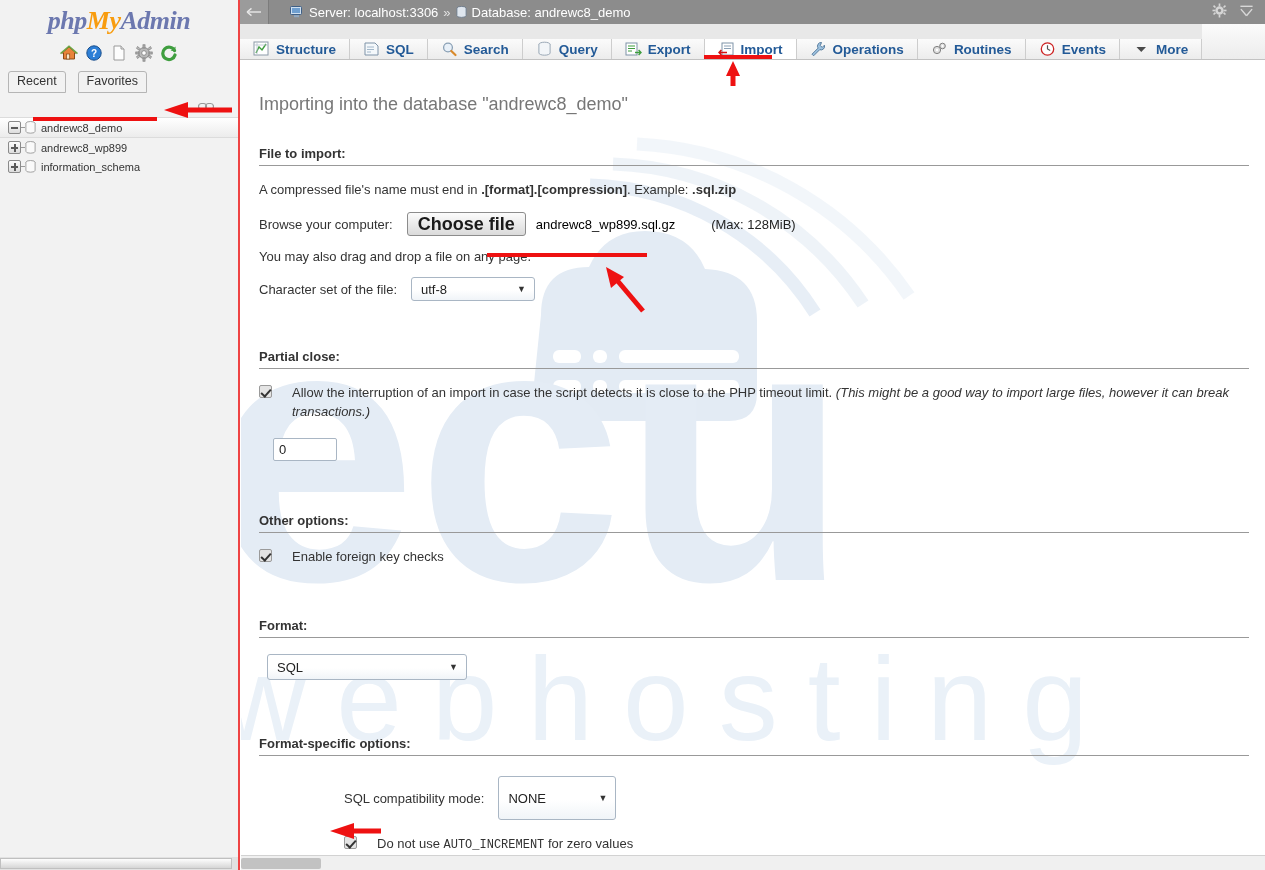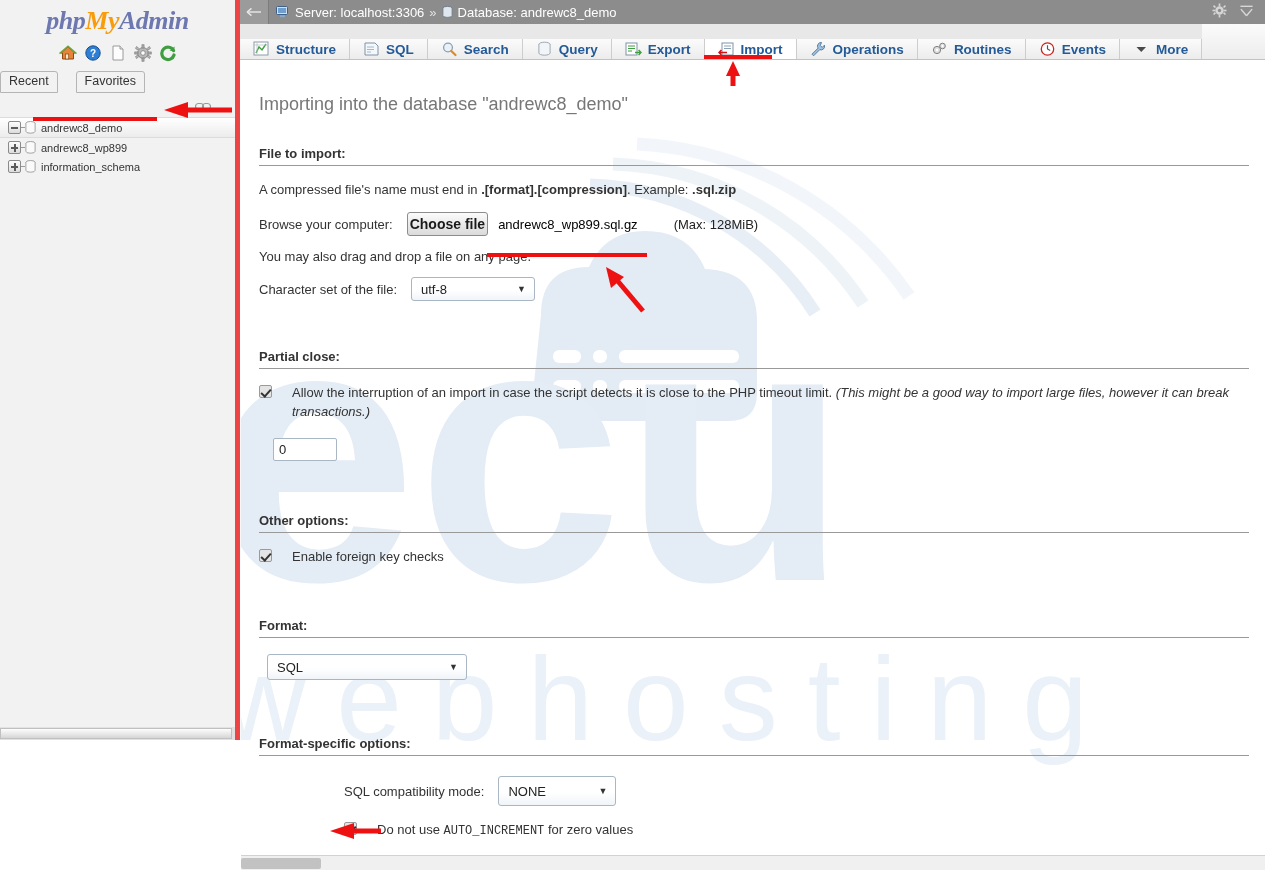--- a/index.html
+++ b/index.html
@@ -9,23 +9,23 @@
     overflow: hidden;
     font-family: "Liberation Sans", sans-serif;
     font-size: 13px;
     background: #fff;
   }
   #app { position: relative; width: 1265px; height: 870px; }
 
   
   #sidebar {
     position: absolute; left: 0; top: 0;
-    width: 240px; height: 740px;
+    width: 240px; height: 870px;
     background: #f2f2f2;
-    border-right: 5px solid #ef4444;
+    border-right: 2px solid #ef4444;
     overflow: hidden;
   }
   #logo {
     text-align: center;
     padding-top: 6px;
     font-family: "Liberation Serif", serif;
     font-style: italic;
     font-weight: bold;
     font-size: 26px;
     letter-spacing: -0.5px;
@@ -40,22 +40,23 @@
     justify-content: center;
     gap: 7px;
     margin-top: 6px;
     height: 22px;
     align-items: center;
   }
   #navicons .ico { width: 18px; height: 18px; display: block; cursor: pointer; }
 
   #quicktabs {
     display: flex;
-    gap: 18px;
+    gap: 12px;
     margin-top: 7px;
+    padding-left: 8px;
   }
   .qtab {
     border: 1px solid #b5b5b5;
     border-radius: 3px 3px 0 0;
     background: #f2f2f2;
     padding: 2px 8px 3px 8px;
     font-size: 12.5px;
     color: #333;
     cursor: pointer;
     line-height: 15px;
@@ -127,21 +128,21 @@
   #backbtn {
     width: 29px; height: 24px;
     background: #9b9b9b;
     border-right: 1px solid #7c7c7c;
     display: flex; align-items: center; justify-content: center;
     cursor: pointer;
   }
   #crumb {
     display: flex; align-items: center;
     gap: 5px;
-    padding-left: 7px;
+    padding-left: 21px;
     font-size: 13px;
     white-space: nowrap;
   }
   #crumb .sep { color: #e2e2e2; }
   #topright {
     margin-left: auto;
     display: flex; align-items: center; gap: 12px;
     padding-right: 11px;
   }
   #topright .ico { cursor: pointer; }
@@ -224,22 +225,22 @@
   .note b { font-weight: bold; }
 
   .row { display: flex; align-items: center; margin-top: 13px; }
   .lbl { color: #333; }
 
   .filebtn {
     margin-left: 14px;
     border: 1px solid #8c8c8c;
     border-radius: 3px;
     background: linear-gradient(#fbfbfb,#dadada);
-    padding: 3px 2px;
-    font-size: 14px;
+    padding: 3px 10px;
+    font-size: 18px;
     font-weight: bold;
     color: #1a1a1a;
     cursor: pointer;
     line-height: 16px;
   }
   .filename { margin-left: 10px; color: #000000; }
   .maxsize { margin-left: 36px; color: #222; }
 
   .sel {
     border: 1px solid #a9b6c4;
@@ -694,21 +695,21 @@
           </span>
         </div>
         <div style="height:30px"></div>
       </div>
 
       <div class="legendline">Format-specific options:</div>
       <div class="fieldset">
 
         <div class="row" style="margin-top:20px; margin-left:85px;">
           <span class="lbl">SQL compatibility mode:</span>
-          <span class="sel" style="margin-left:14px; width:118px; height:30px;">
+          <span class="sel" style="margin-left:14px; width:118px; height:44px;">
             <span>NONE</span>
             <span class="caret">▼</span>
           </span>
         </div>
 
         <div class="cbrow" style="margin-left:85px;">
           <span class="cbox"></span>
           <span class="cbtext"><span>Do not use </span><code>AUTO_INCREMENT</code><span> for zero values</span></span>
         </div>
 

